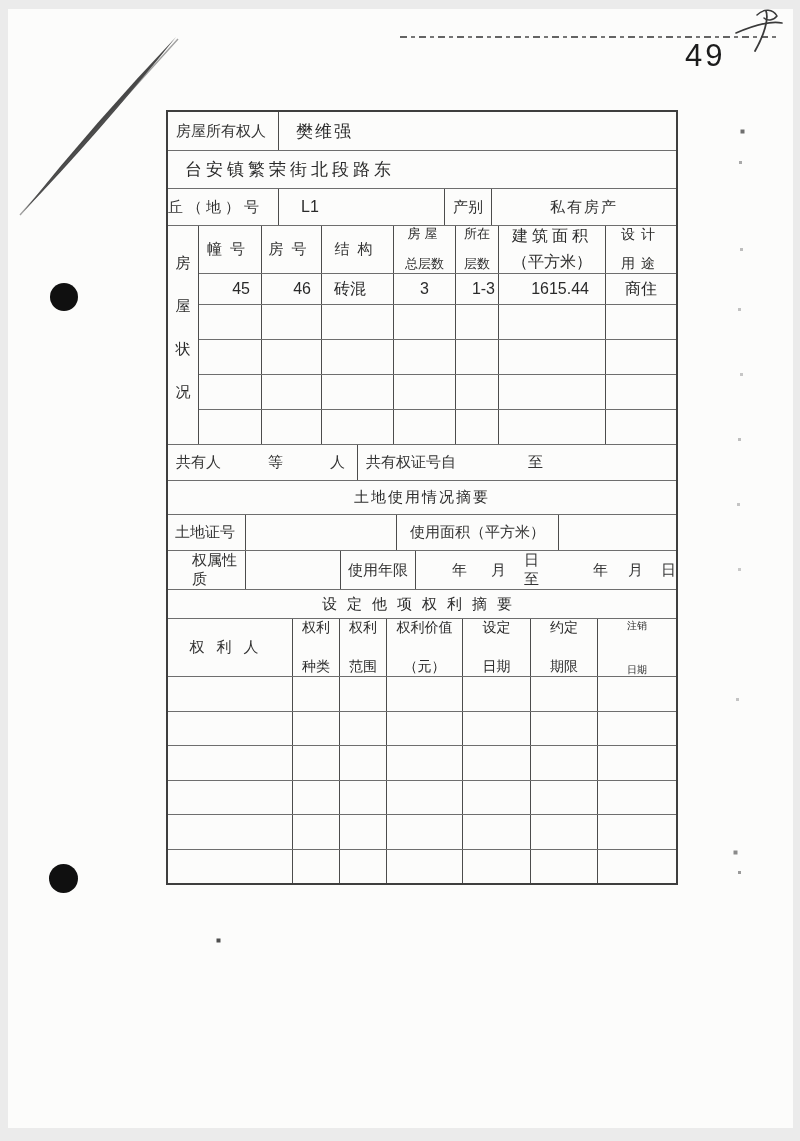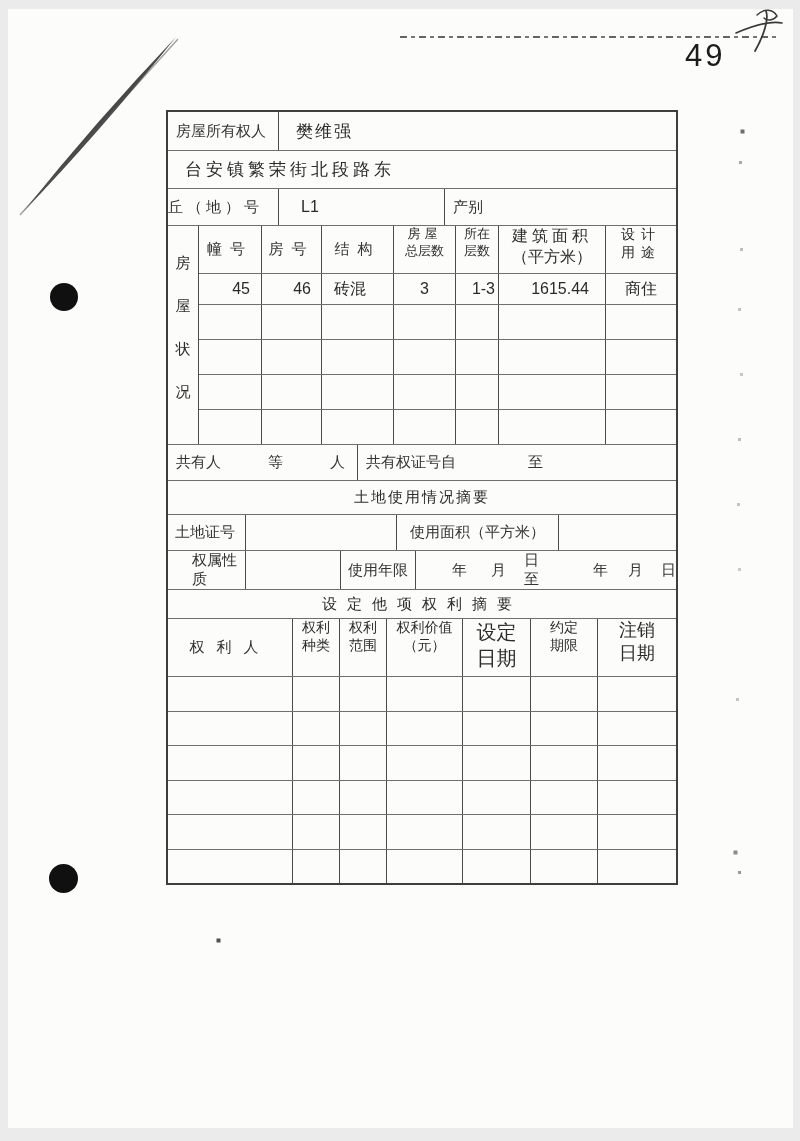--- a/index.html
+++ b/index.html
@@ -43,21 +43,21 @@
   .form *{box-sizing:border-box;}
   .row{display:flex;flex:0 0 auto;align-items:stretch;}
   .row + .row{border-top:1px solid #6e6e6e;}
   .c{display:flex;align-items:center;overflow:hidden;flex:0 0 auto;}
   .c + .c{border-left:1px solid #4c4c4c;}
   .grow{flex:1 1 auto;}
   .lbl{font-size:15px;color:#333;}
   .val{font-family:"Liberation Sans", sans-serif;font-size:16px;color:#2a2a2a;}
   .center{justify-content:center;text-align:center;}
   .right{justify-content:flex-end;}
-  .two{flex-direction:column;justify-content:flex-start;line-height:1.3;font-size:13px;text-align:center;}
+  .two{flex-direction:column;justify-content:space-between;line-height:1.3;font-size:13px;text-align:center;}
   .ls2{letter-spacing:2px;}.ls4{letter-spacing:4px;}.ls6{letter-spacing:6px;}
   .ls8{letter-spacing:8px;}.ls10{letter-spacing:10px;}.ls12{letter-spacing:12px;}
   .vlabel{
     flex:0 0 30px;display:flex;flex-direction:column;align-items:center;
     padding-top:28px;gap:24px;font-size:15px;
   }
   .statusbody{flex:1 1 auto;display:flex;flex-direction:column;border-left:1px solid #4c4c4c;}
   .statusbody .row:first-child{border-top:none;}
   .statusbody .c:first-child{border-left:none;}
   .titlerow{justify-content:center;align-items:center;font-size:15px;}
@@ -91,20 +91,21 @@
     </div>
 
     <div class="row" style="flex:0 0 38px">
       <div class="c val grow ls4" style="padding-left:17px;font-size:17px">台安镇繁荣街北段路东</div>
     </div>
 
     <div class="row" style="flex:0 0 37px">
       <div class="c lbl ls4" style="flex:0 0 110px;">丘（地）号</div>
       <div class="c val" style="flex:0 0 166px;padding-left:22px">L1</div>
       <div class="c lbl center" style="flex:0 0 47px">产别</div>
+      <div class="c lbl grow center ls2">私有房产</div>
     </div>
 
     <div class="row" style="flex:0 0 219px">
       <div class="vlabel">
         <span>房</span>
         <span>屋</span>
         <span>状</span>
         <span>况</span>
       </div>
       <div class="statusbody">
@@ -228,29 +229,29 @@
         <span>种类</span>
       </div>
       <div class="c two" style="flex:0 0 47px;font-size:14px">
         <span>权利</span>
         <span>范围</span>
       </div>
       <div class="c two" style="flex:0 0 76px;font-size:14px">
         <span>权利价值</span>
         <span>（元）</span>
       </div>
-      <div class="c two" style="flex:0 0 68px;font-size:20px">
+      <div class="c two" style="flex:0 0 68px;font-size:14px">
         <span>设定</span>
         <span>日期</span>
       </div>
       <div class="c two" style="flex:0 0 67px;font-size:14px">
         <span>约定</span>
         <span>期限</span>
       </div>
-      <div class="c two grow" style="font-size:18px">
+      <div class="c two grow" style="font-size:10px">
         <span>注销</span>
         <span>日期</span>
       </div>
     </div>
 
     <div class="row emptyrow">
       <div class="c" style="flex:0 0 124px"></div>
         <div class="c" style="flex:0 0 47px"></div>
         <div class="c" style="flex:0 0 47px"></div>
         <div class="c" style="flex:0 0 76px"></div>

